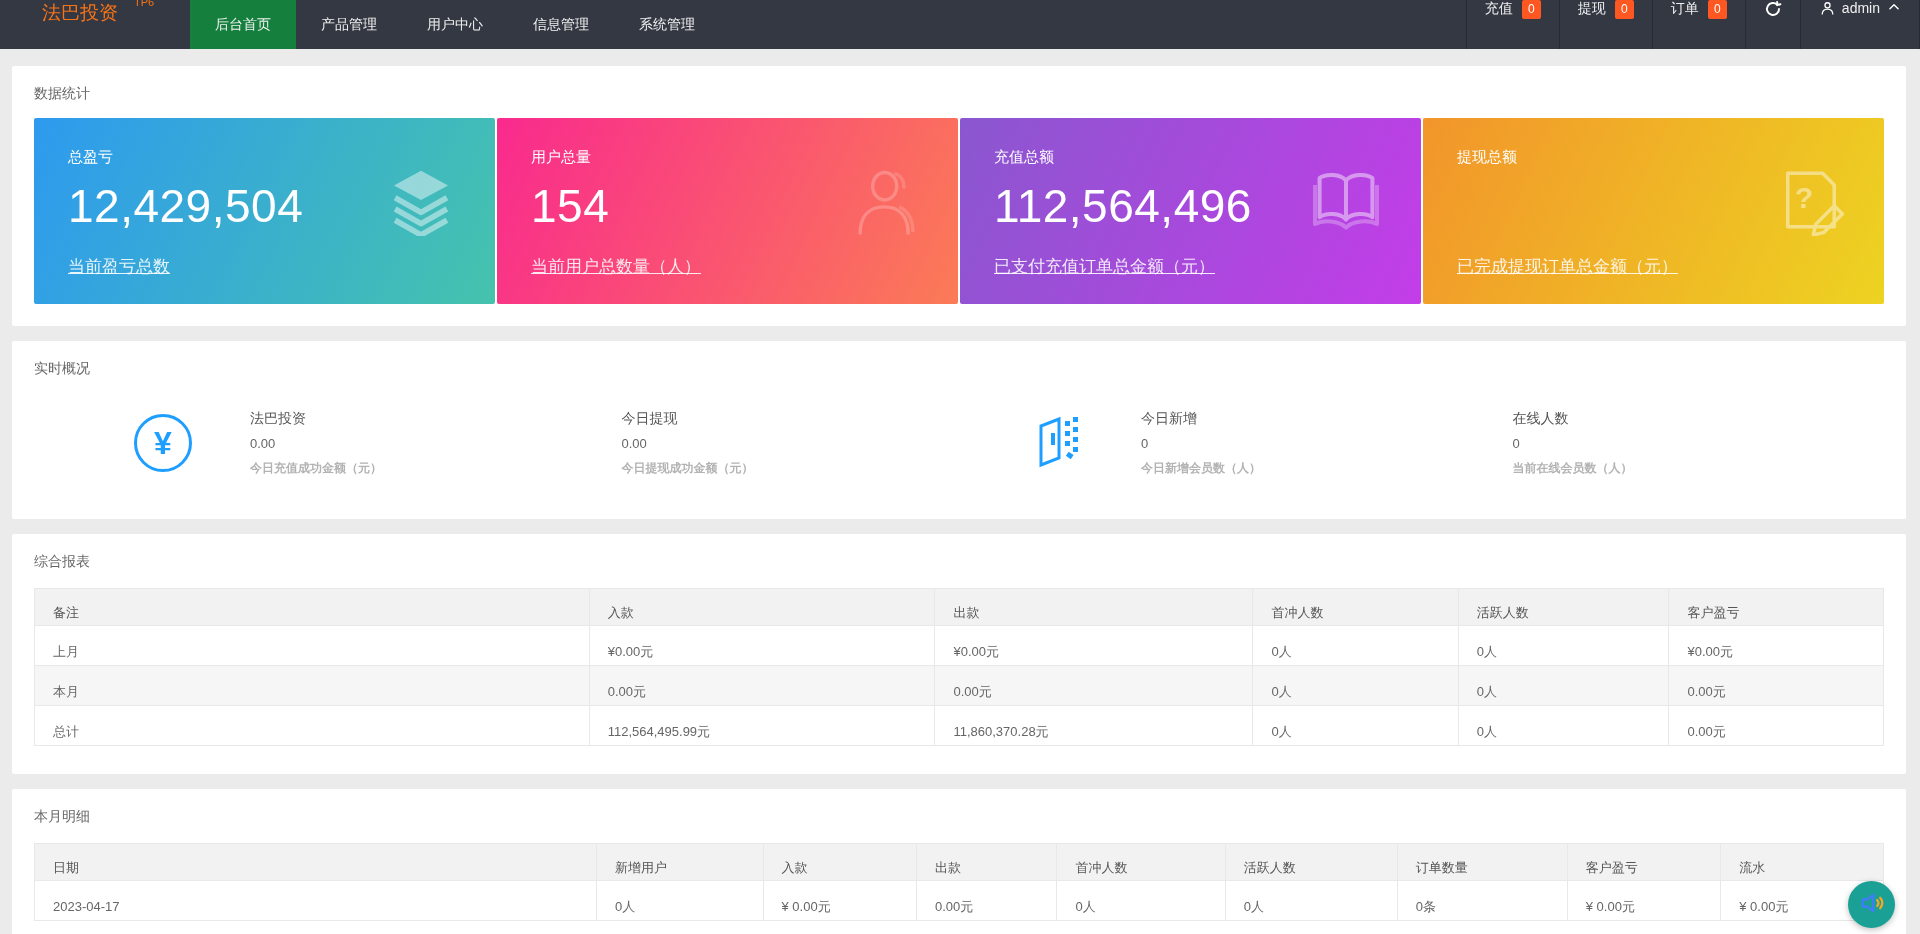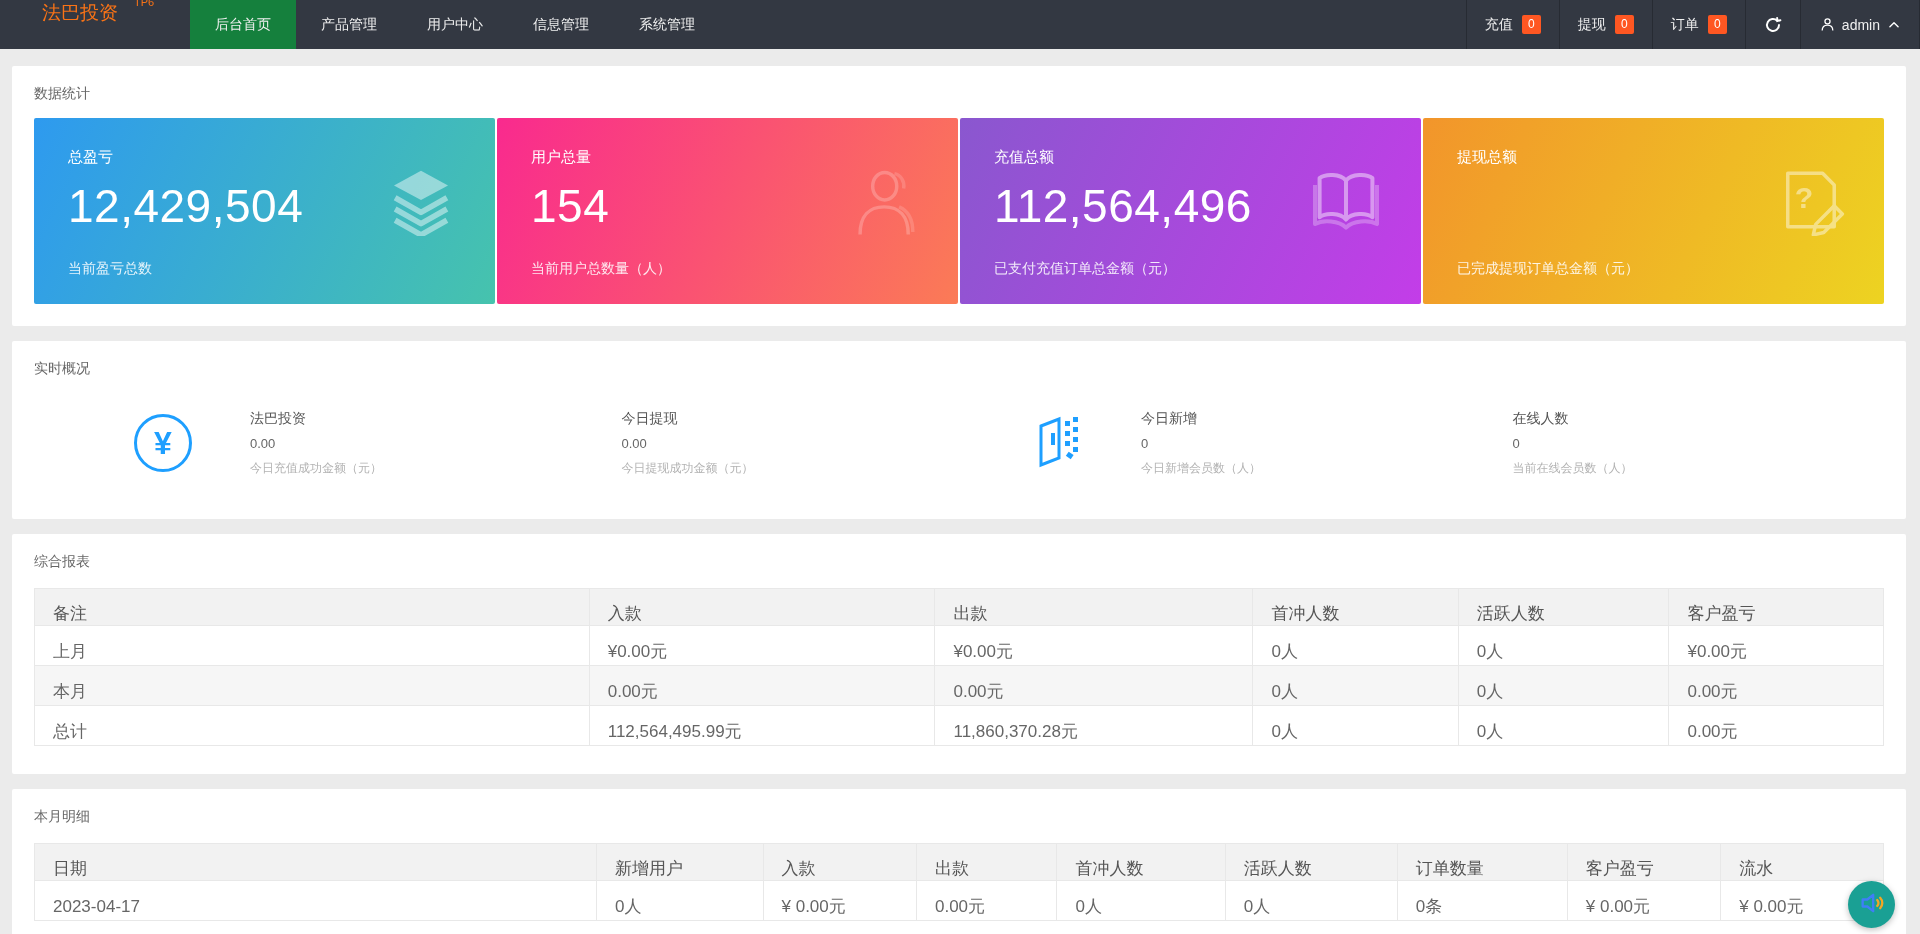--- a/index.html
+++ b/index.html
@@ -20,21 +20,21 @@
   }
   .logo sup { font-size:11px; margin-left:16px; transform:translateY(-4px); font-weight:400; }
   .menu { display:flex; align-items:stretch; }
   .menu-item {
     display:flex; align-items:center; padding:0 25px; font-size:14px;
     color:#f0f0f0; cursor:pointer; text-decoration:none;
   }
   .menu-item.active { background:#15803d; }
   .nav-right { margin-left:auto; display:flex; align-items:stretch; }
   .nav-right > div {
-    display:flex; align-items:center; padding:0 18px; cursor:pointer;
+    display:flex; padding:0 18px; cursor:pointer;
     border-left:1px solid rgba(0,0,0,.22); font-size:14px; color:#f0f0f0;
   }
   .nav-right > div:last-child { border-right:1px solid rgba(0,0,0,.22); }
   .badge {
     display:inline-block; min-width:19px; height:19px; line-height:19px;
     text-align:center; background:#FF5722; color:#fff; font-size:12px;
     border-radius:2px; margin-left:9px; padding:0 4px;
   }
   .user-item svg, .refresh-item svg { display:block; }
   .user-name { margin:0 7px 0 6px; }
@@ -48,46 +48,46 @@
   .panel-title { font-size:14px; color:#666; line-height:18px; }
 
   
   .cards { display:grid; grid-template-columns:repeat(4,1fr); gap:2px; margin-top:16px; }
   .card {
     height:186px; border-radius:2px; color:#fff; position:relative;
     padding:30px 34px 26px 34px; display:flex; flex-direction:column;
   }
   .card-title { font-size:15px; }
   .card-value { font-size:46px; font-weight:300; margin-top:12px; letter-spacing:.5px; }
-  .card-desc { font-size:14px; color:rgba(255,255,255,.88); margin-top:auto; }
+  .card-desc { font-size:17px; color:rgba(255,255,255,.88); margin-top:auto;text-decoration:underline; }
   .card-icon {
     position:absolute; right:38px; top:44%; transform:translateY(-50%);
     opacity:.45;
   }
   .card-icon svg { display:block; }
 
   
   .rt-row { display:flex; align-items:center; margin-top:18px; height:96px; }
   .rt-icon { flex:none; margin:0 58px 0 100px; }
   .rt-icon-2 { margin:0 58px 0 40px; }
   .yen-circle {
     width:58px; height:58px; border:3px solid #1E9FFF; border-radius:50%;
     color:#1E9FFF; font-size:32px; font-weight:bold;
     display:flex; align-items:center; justify-content:center;
   }
   .rt-col { flex:1; }
   .rt-label { font-size:14px; color:#555; }
   .rt-value { font-size:13px; color:#666; margin:8px 0 9px 0; }
-  .rt-desc { font-size:12px; color:#b3b3b3; }
+  .rt-desc { font-size:12px; color:#b3b3b3;font-weight:bold; }
 
   
   table { width:100%; border-collapse:collapse; margin-top:18px; table-layout:fixed; }
   th, td {
     border:1px solid #e8e8e8; font-weight:400; text-align:left;
-    padding:12px 0 0 18px; font-size:17px; color:#666; overflow:hidden; white-space:nowrap;
+    padding:12px 0 0 18px; font-size:13px; color:#666; overflow:hidden; white-space:nowrap;
   }
   th { height:37px; background:#f2f2f2; color:#555; }
   td { height:40px; }
   tr.striped td { background:#f6f6f6; }
 
   
   .fab {
     position:fixed; right:25px; bottom:6px; width:47px; height:47px;
     background:#1AA094; border-radius:50%; display:flex; align-items:center;
     justify-content:center; cursor:pointer; box-shadow:0 2px 6px rgba(0,0,0,.25);

